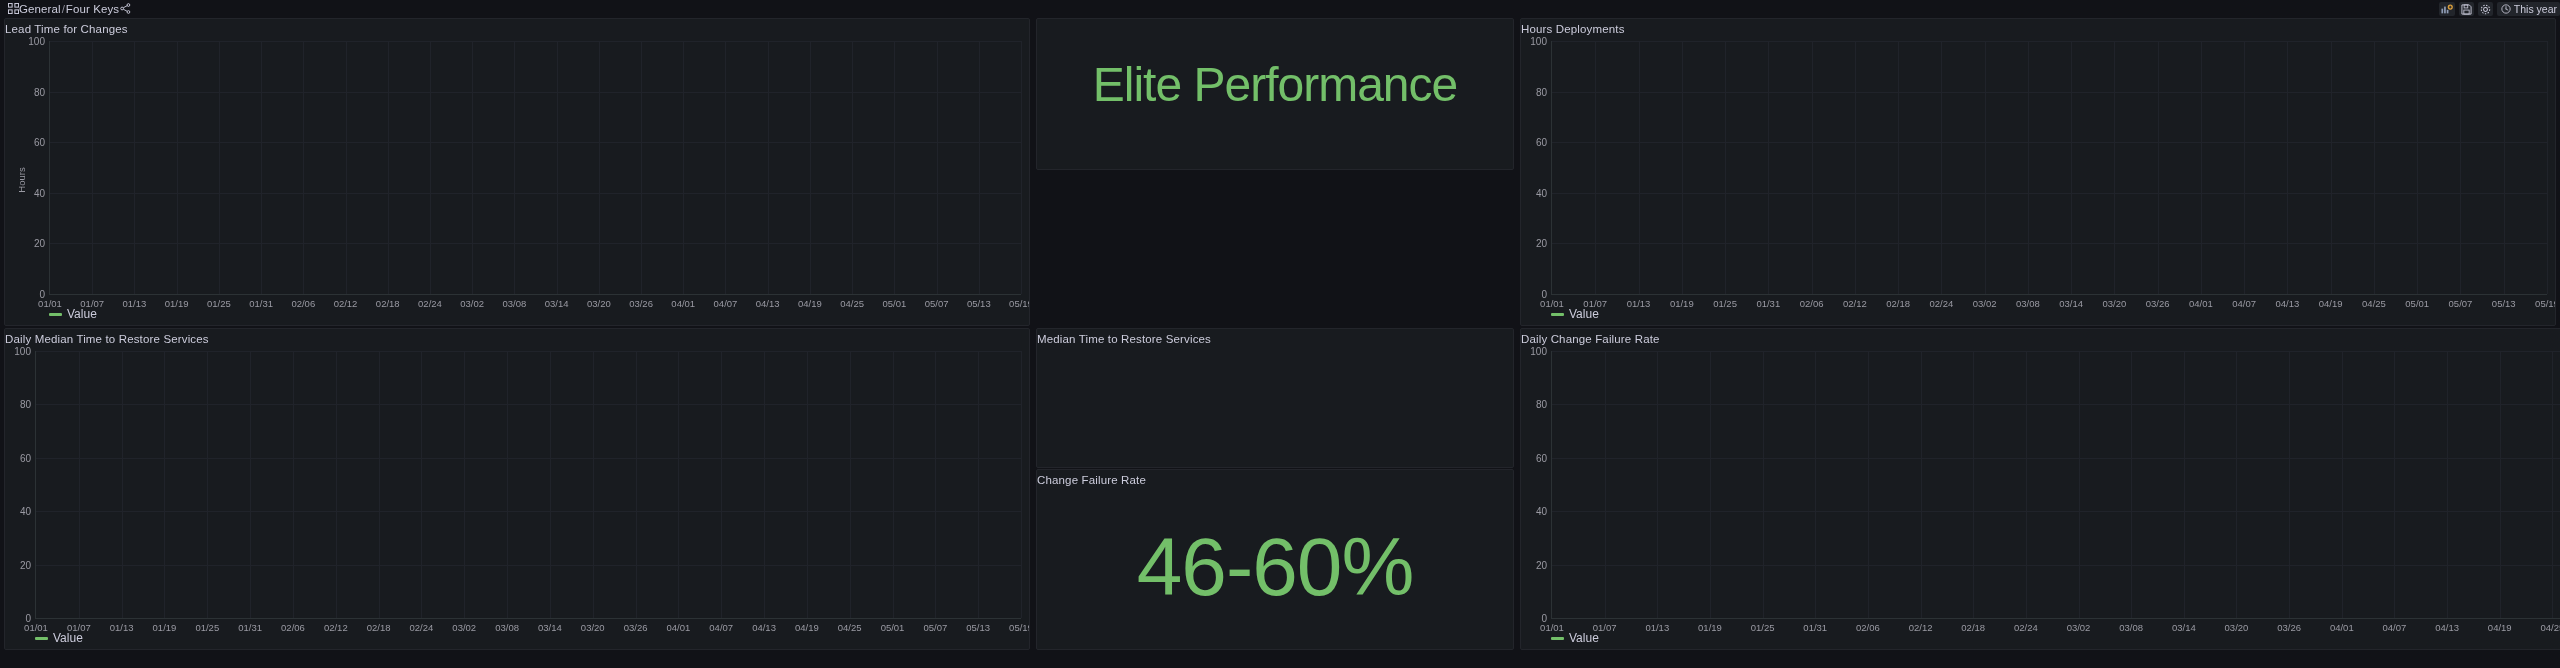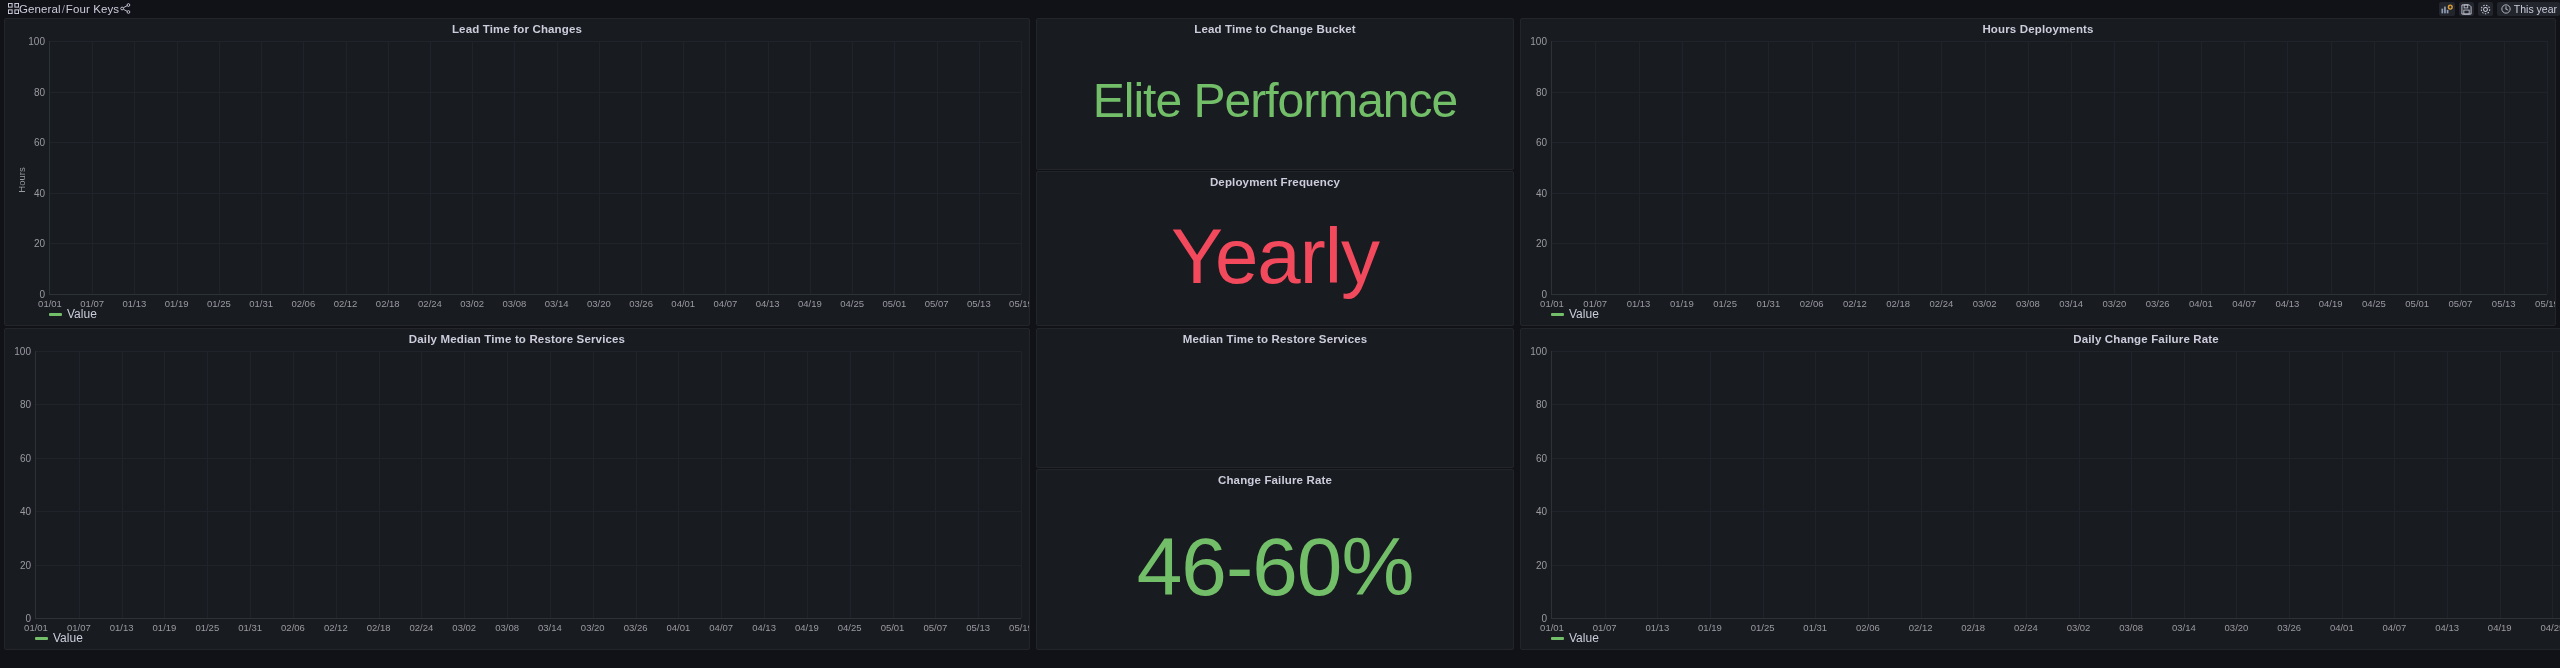--- a/index.html
+++ b/index.html
@@ -66,24 +66,24 @@
     padding: 0 4px 4px 4px;
   }
   .panel {
     position: absolute;
     background: #181b1f;
     border: 1px solid #23252b;
     border-radius: 2px;
     overflow: hidden;
   }
   .panel-title {
-    text-align: center;
+    text-align: left;
     color: #ccccdc;
     font-size: 11.5px;
-    font-weight: 700;
+    font-weight: 400;
     padding-top: 4px;
     letter-spacing: .15px;
     white-space: nowrap;
   }
 
   
   .stat-body {
     height: calc(100% - 18px);
     display: flex;
     align-items: center;
@@ -284,32 +284,25 @@
           <div class="gridline-v" style="left: 100%;"></div>
         </div>
       <div class="legend with-unit">
         <span class="legend-swatch" style="background:#73BF69"></span>
         <span class="legend-label">Value</span>
       </div>
     </div>
   </div>
 
   <div class="panel" style="left:1036px; top:0px; width:478px; height:152px;">
-    <div class="panel-title">Lead Time to Change Bucket</div>
     <div class="stat-body">
       <div class="stat-value" style="color:#73BF69; font-size:48px;">Elite Performance</div>
     </div>
   </div>
 
-  <div class="panel" style="left:1036px; top:153px; width:478px; height:155px;">
-    <div class="panel-title">Deployment Frequency</div>
-    <div class="stat-body">
-      <div class="stat-value" style="color:#F2495C; font-size:78px;">Yearly</div>
-    </div>
-  </div>
 
   <div class="panel" style="left:1520px; top:0px; width:1036px; height:308px;">
     <div class="panel-title">Hours Deployments</div>
     <div class="graph-body">
       <div class="plot">
           <div class="ytick" style="top: 0%;">100</div>
           <div class="gridline-h" style="top: 0%;"></div>
           <div class="ytick" style="top: 20%;">80</div>
           <div class="gridline-h" style="top: 20%;"></div>
           <div class="ytick" style="top: 40%;">60</div>

